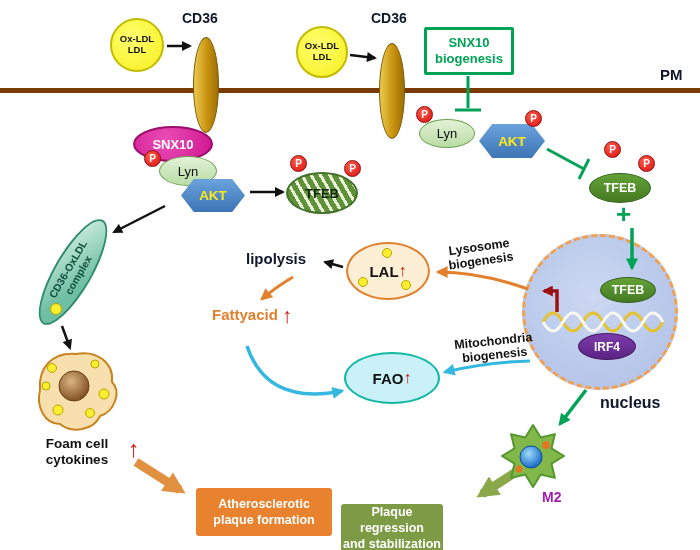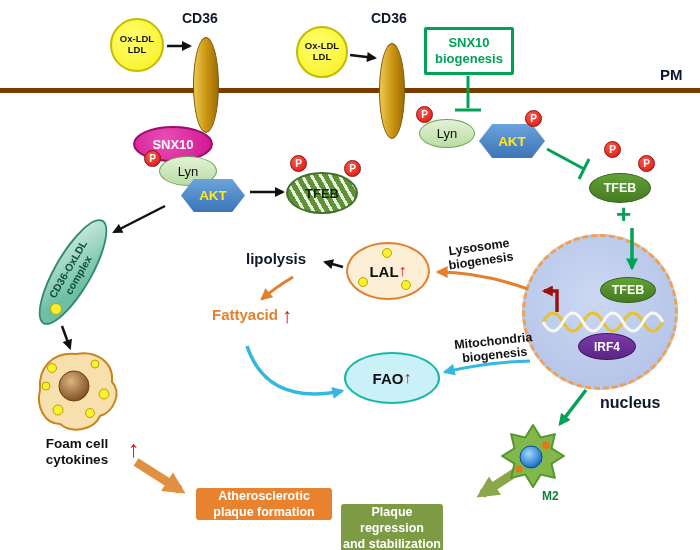--- a/index.html
+++ b/index.html
@@ -120,30 +120,30 @@
     </div>
   </div>
   <div class="abs updot" style="left:50px;top:303px;width:12px;height:12px;z-index:4"></div>
 
   <div class="abs biolabel" style="left:26px;top:436px;width:102px;font-size:13.5px">
     <div>Foam cell</div>
     <div>cytokines</div>
   </div>
   <div class="abs redup" style="left:128px;top:436px;font-size:23px">↑</div>
 
-  <div class="abs outbox" style="left:196px;top:488px;width:136px;height:32px;background:#e8822e">
+  <div class="abs outbox" style="left:196px;top:488px;width:136px;height:48px;background:#e8822e">
     <span>Atherosclerotic</span>
     <span>plaque formation</span>
   </div>
   <div class="abs outbox" style="left:341px;top:504px;width:102px;height:48px;background:#7d9b44">
     <span>Plaque regression</span>
     <span>and stabilization</span>
   </div>
 
-  <div class="abs" style="left:542px;top:489px;color:#15803d;font-weight:bold;font-size:12px;z-index:4">M2</div>
+  <div class="abs" style="left:542px;top:489px;color:#a21caf;font-weight:bold;font-size:14px;z-index:4">M2</div>
 
   <svg class="overlay" width="700" height="550" viewBox="0 0 700 550">
     <defs>
       <marker id="m-black" viewBox="0 0 10 10" refX="8" refY="5" markerWidth="11" markerHeight="10" orient="auto" markerUnits="userSpaceOnUse">
           <path d="M0,0 L10,5 L0,10 z" fill="#111"></path>
         </marker>
       <marker id="m-green" viewBox="0 0 10 10" refX="8" refY="5" markerWidth="13" markerHeight="12" orient="auto" markerUnits="userSpaceOnUse">
           <path d="M0,0 L10,5 L0,10 z" fill="#00a356"></path>
         </marker>
       <marker id="m-orange" viewBox="0 0 10 10" refX="8" refY="5" markerWidth="13" markerHeight="12" orient="auto" markerUnits="userSpaceOnUse">

